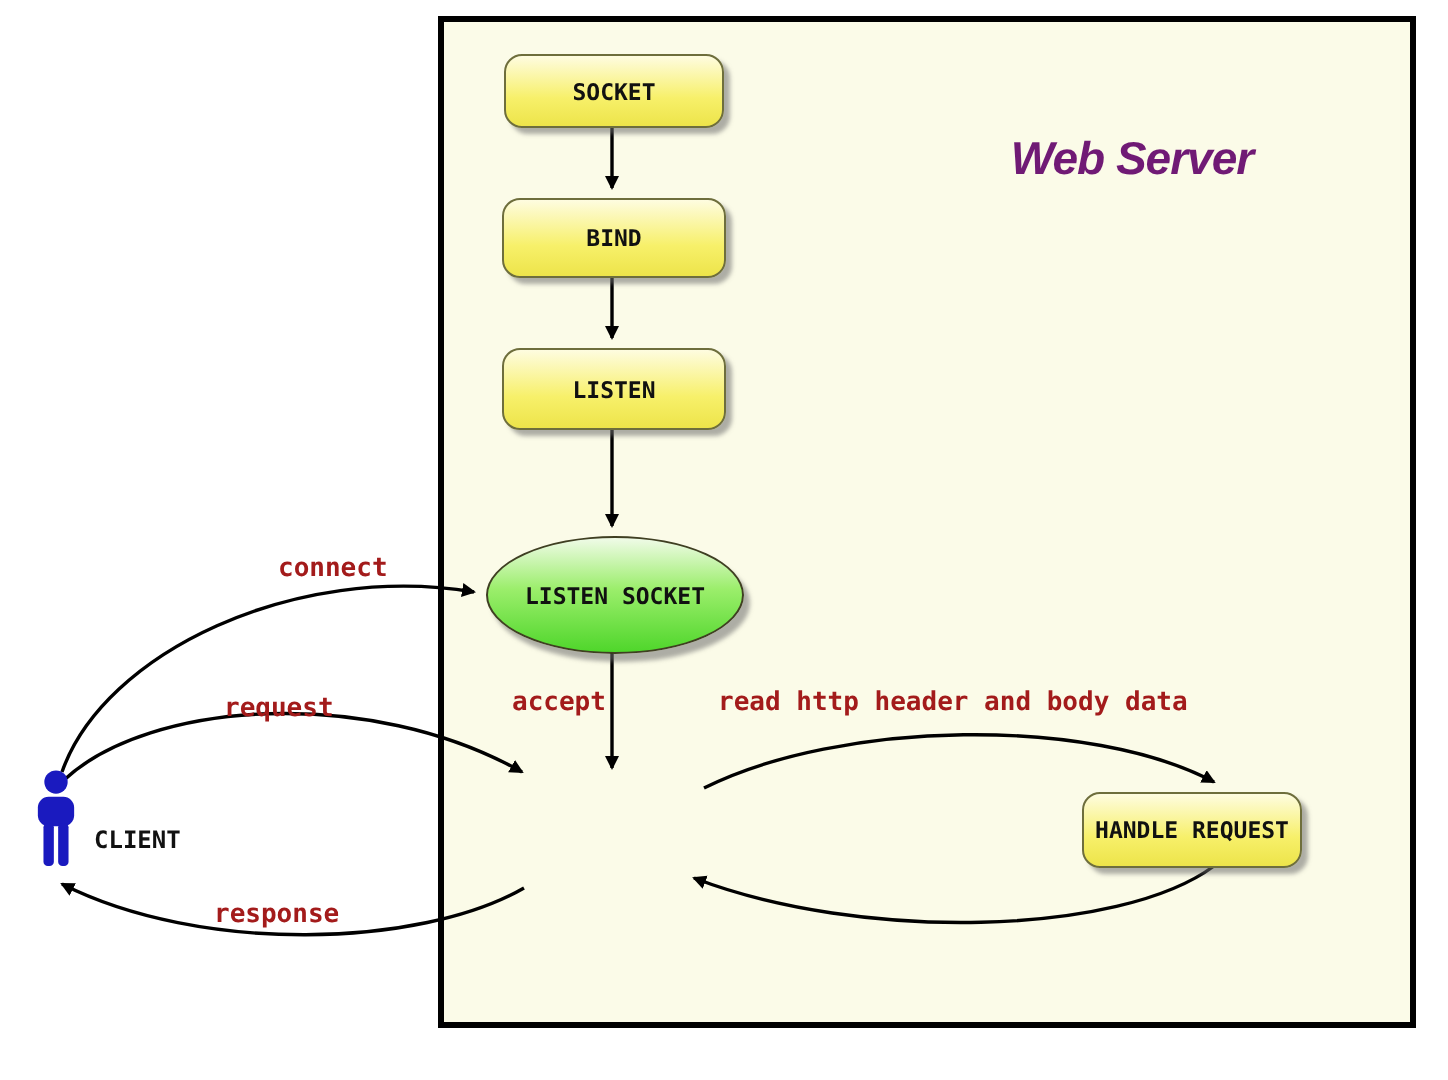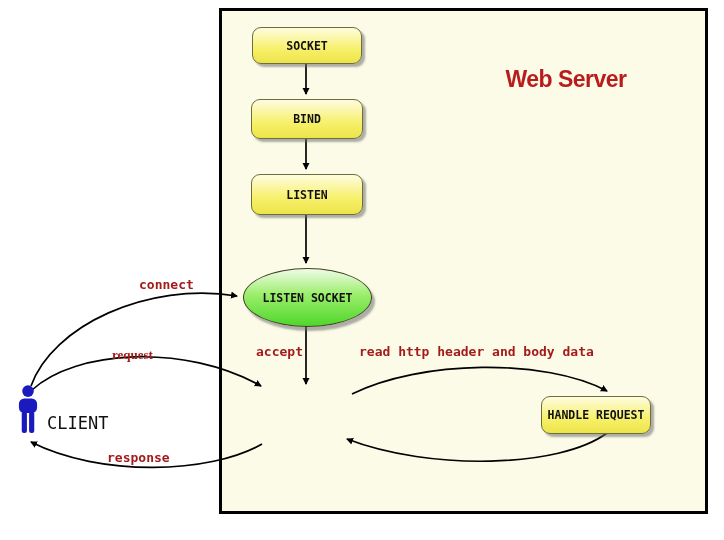--- a/index.html
+++ b/index.html
@@ -27,21 +27,22 @@
   .diagram-title {
     position: absolute;
     left: 495px;
     top: 66px;
     width: 142px;
     text-align: center;
     font-family: "Liberation Sans", sans-serif;
     font-weight: bold;
     font-size: 23px;
     letter-spacing: -0.5px;
-    color: #b91c1c;
+    color: #701a75;
+    font-style: italic;
   }
   .edges {
     position: absolute;
     left: 0;
     top: 0;
     width: 724px;
     height: 540px;
     pointer-events: none;
   }
   .node {
@@ -79,38 +80,38 @@
   .node-client-socket { left: 239px; top: 389px; width: 131px; height: 54px; }
   .node-handle-request{ left: 541px; top: 396px; width: 108px; height: 36px; }
   .edge-label {
     position: absolute;
     color: #A31B1B;
     font-weight: bold;
     font-size: 13px;
     white-space: nowrap;
   }
   .lbl-connect  { left: 111px; top: 277px; margin-left: 28px; }
-  .lbl-request  { left: 112px; top: 347px; font-family: Liberation Serif, serif; }
+  .lbl-request  { left: 112px; top: 347px; }
   .lbl-accept   { left: 256px; top: 344px; }
   .lbl-read     { left: 359px; top: 344px; }
   .lbl-response { left: 107px; top: 450px; }
   .lbl-write    { left: 375px; top: 439px; }
   .actor {
     position: absolute;
     left: 15px;
     top: 385px;
     width: 26px;
     height: 54px;
   }
   .actor-label {
     position: absolute;
     left: 47px;
     top: 413px;
-    font-weight: normal;
-    font-size: 17px;
+    font-weight: bold;
+    font-size: 12px;
     color: #111111;
     white-space: nowrap;
   }
 </style>
 </head>
 <body>
 
 <div class="canvas">
 
   <div class="server-box"></div>

